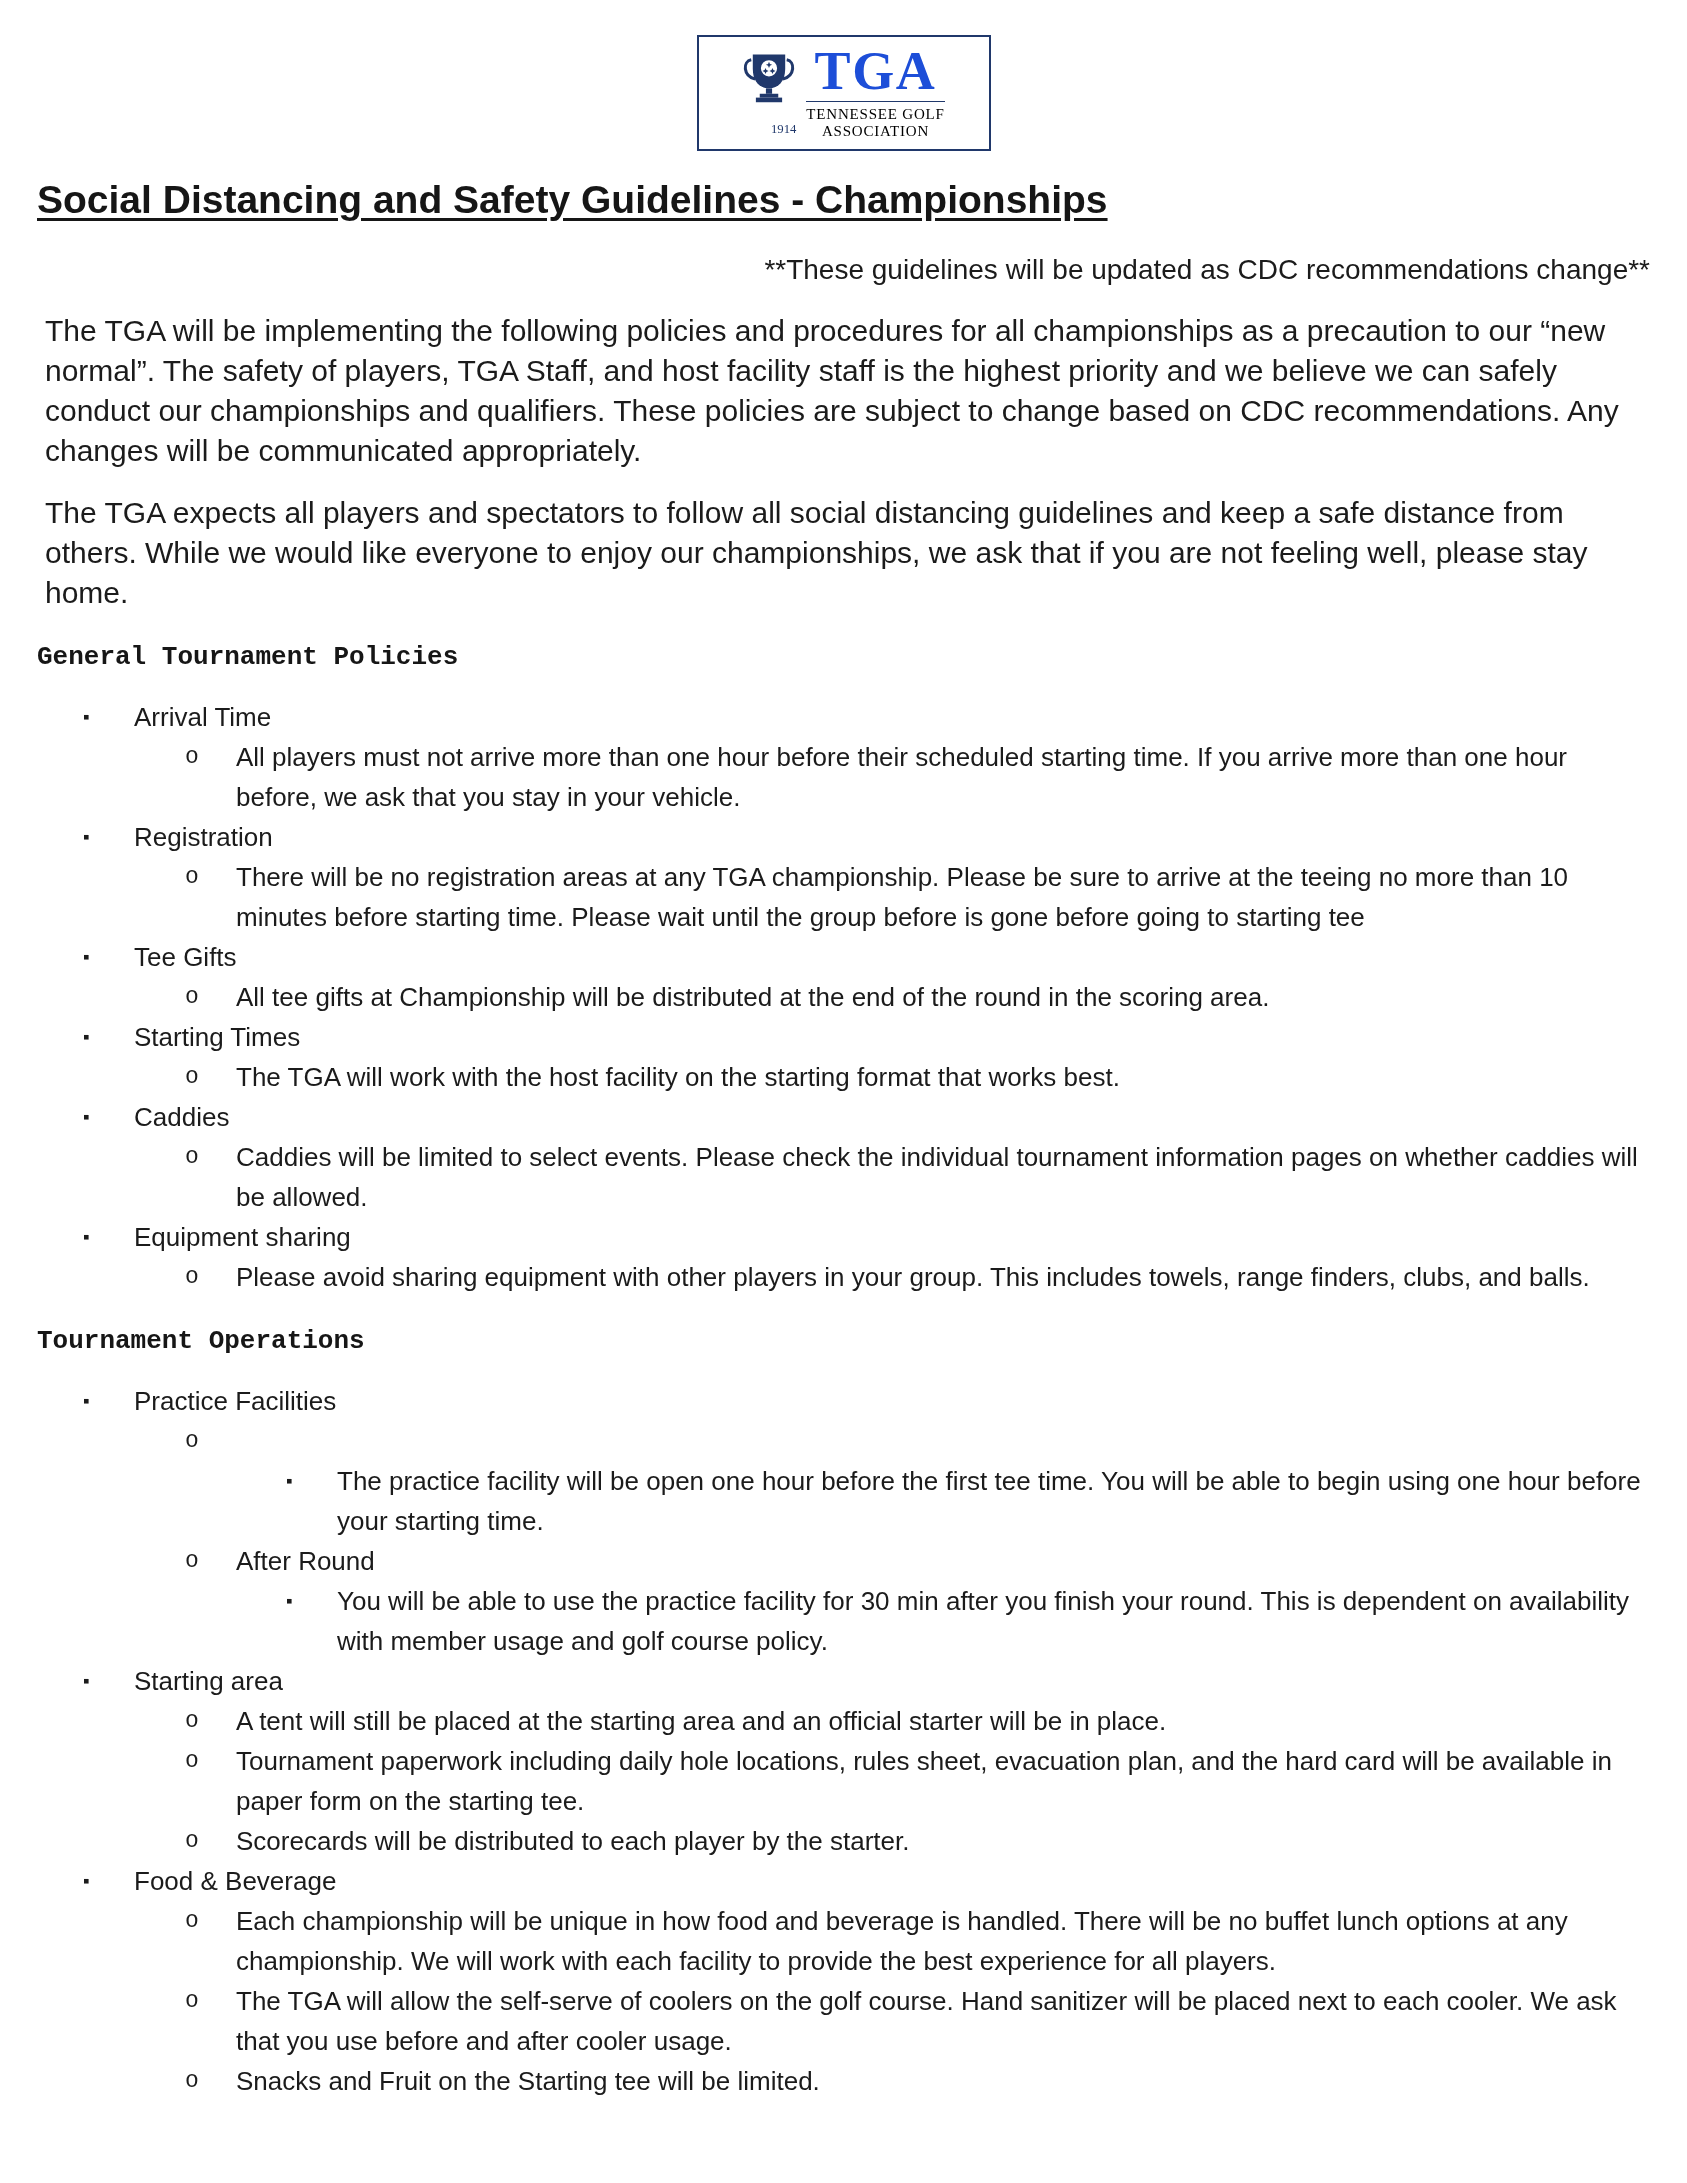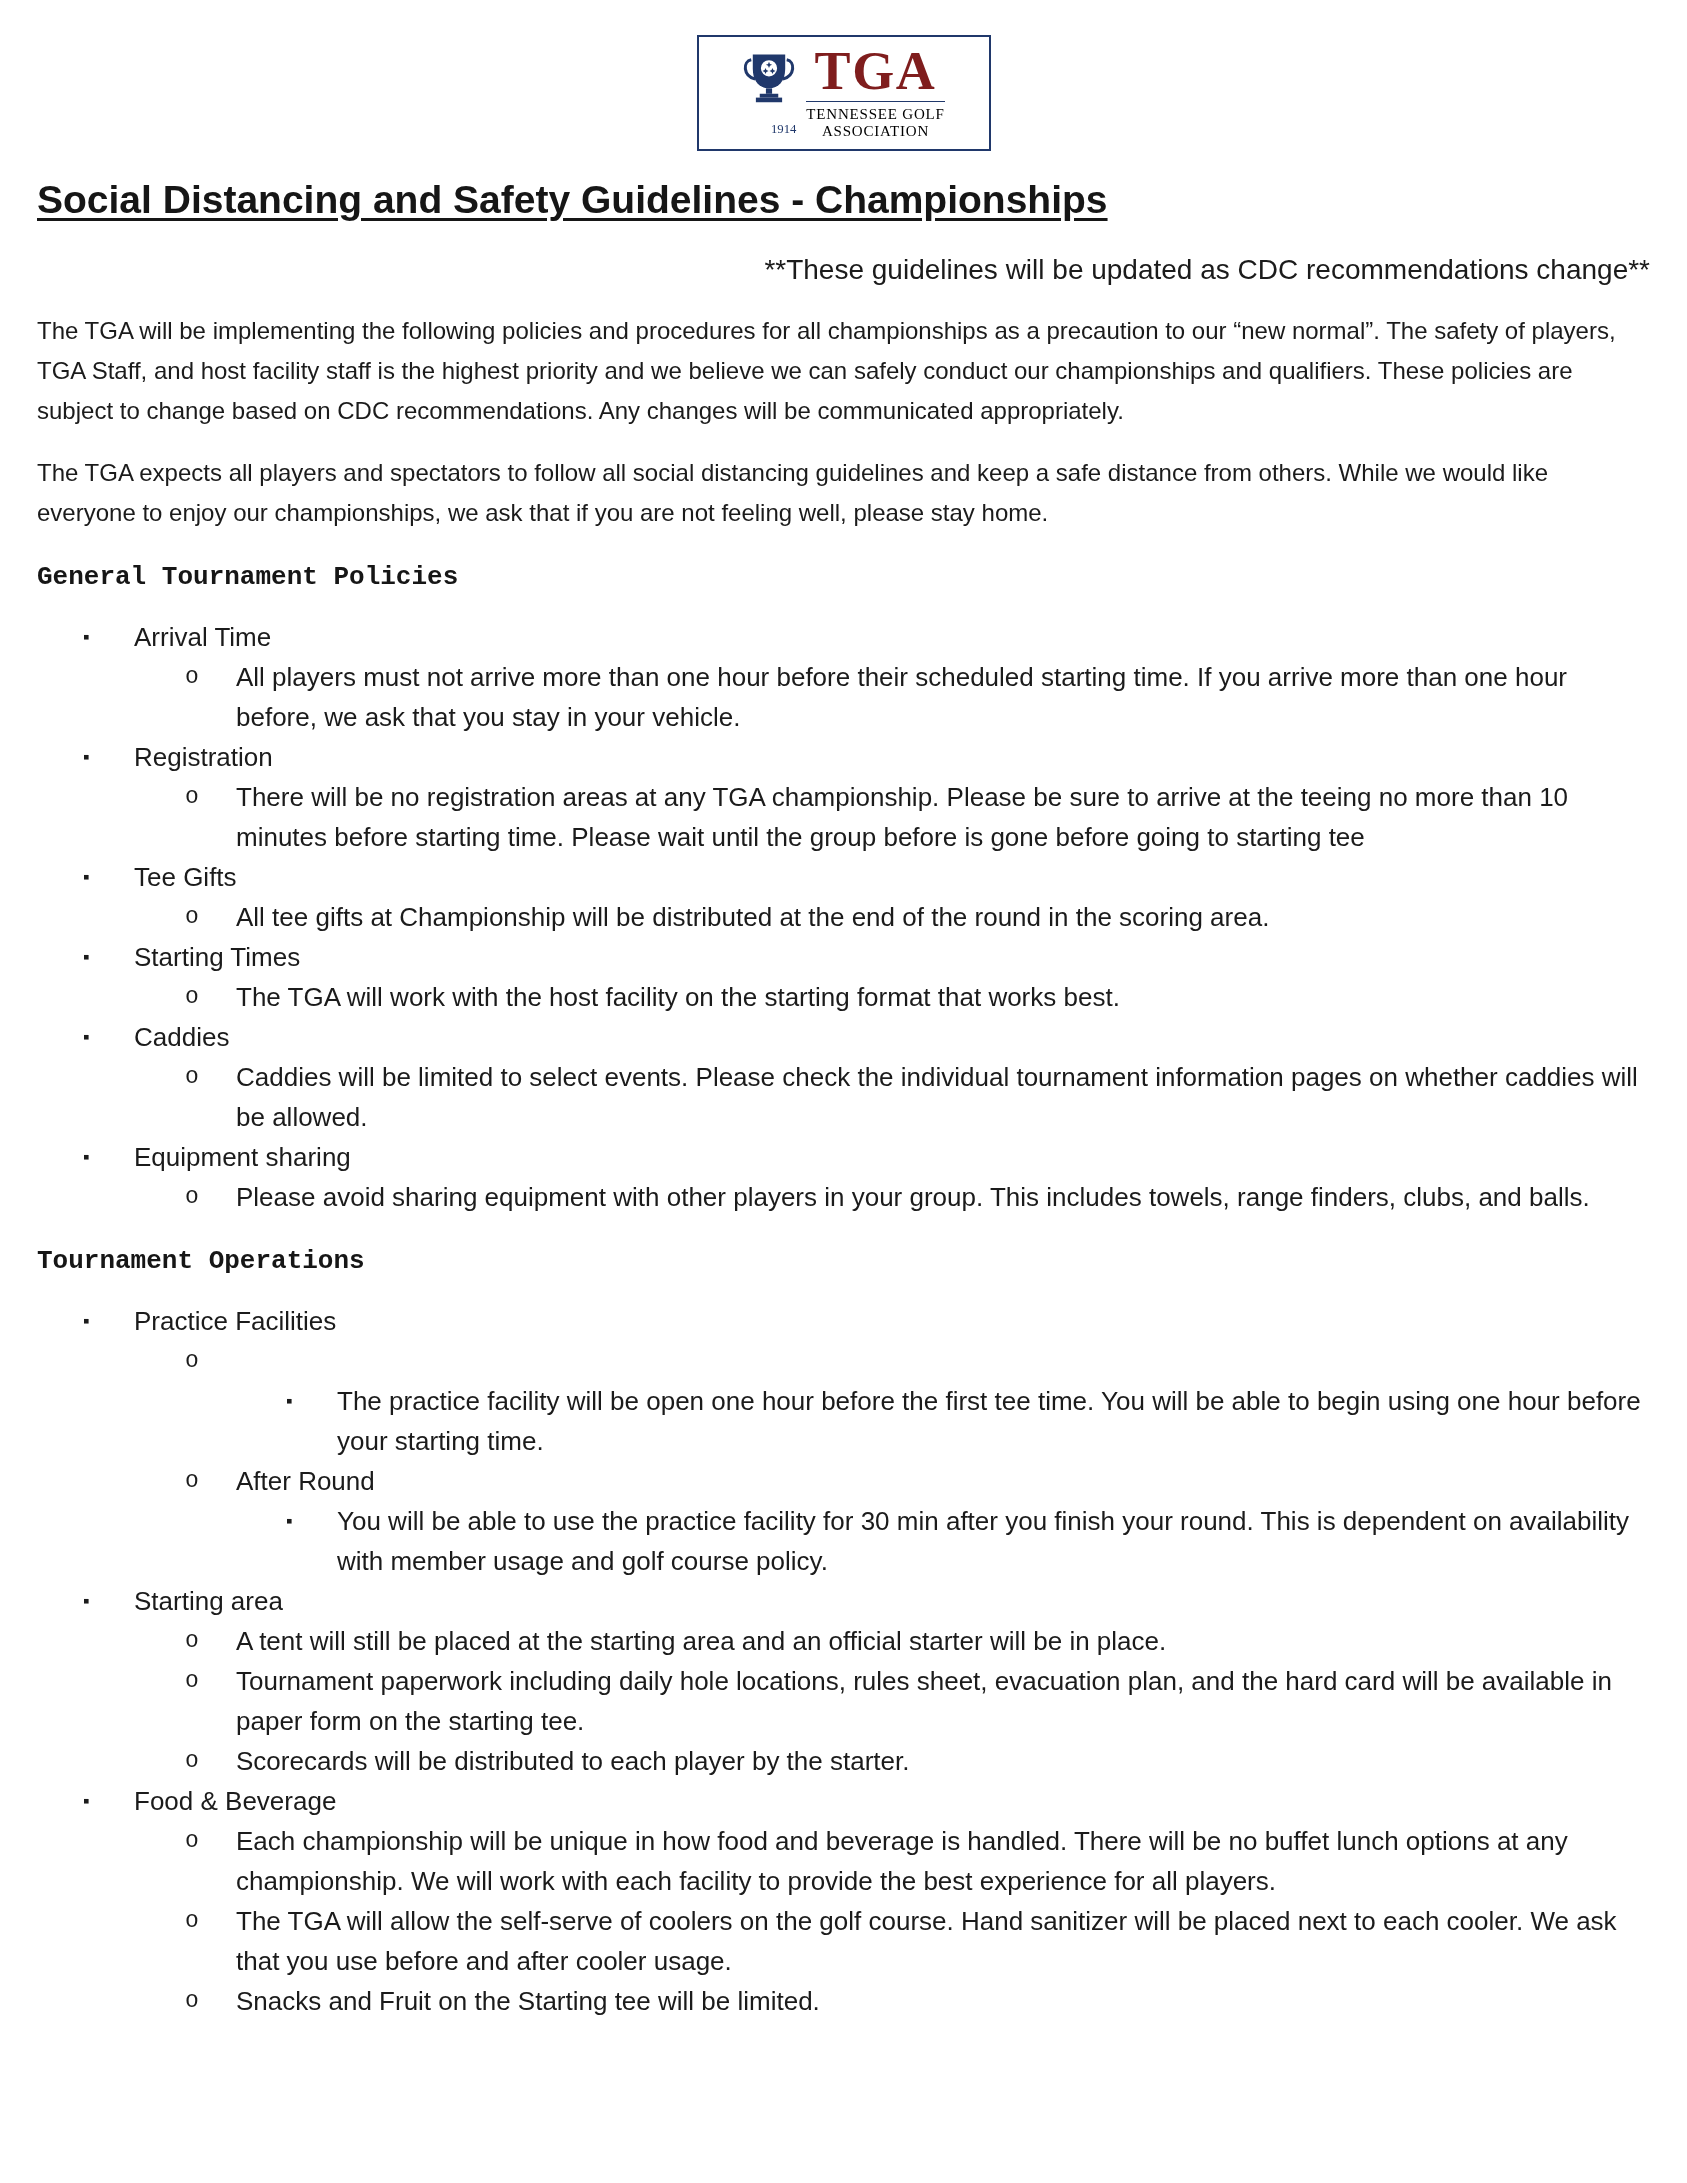--- a/index.html
+++ b/index.html
@@ -46,21 +46,21 @@
   }
   .logo-right {
     display: flex;
     flex-direction: column;
     align-items: center;
   }
   .logo-abbr {
     font-family: "Liberation Serif", serif;
     font-size: 54px;
     font-weight: bold;
-    color: #7f1d1d;
+    color: #1d4ed8;
     line-height: 0.95;
     letter-spacing: 1.7px;
   }
   .logo-org {
     margin-top: 3.4px;
     border-top: 1.7px solid #20386b;
     padding-top: 4.2px;
     text-align: center;
     font-family: "Liberation Serif", serif;
     font-size: 15px;
@@ -78,23 +78,23 @@
     text-underline-offset: 5px;
     color: #161616;
   }
   .doc-subtitle {
     margin: 32px 0 25px 0;
     text-align: right;
     font-size: 28px;
     color: #1b1b1b;
   }
   .body-par {
-    font-size: 24px;
+    font-size: 30px;
     line-height: 40px;
-    margin: 0 0 22px 0;
+    margin: 0 0 22px 8px;
   }
   .section-heading {
     font-size: 26px;
     font-weight: bold;
     margin: 29px 0 25px 0;
     color: #161616;
     font-family: Liberation Mono, monospace;
   }
   
   .li {

